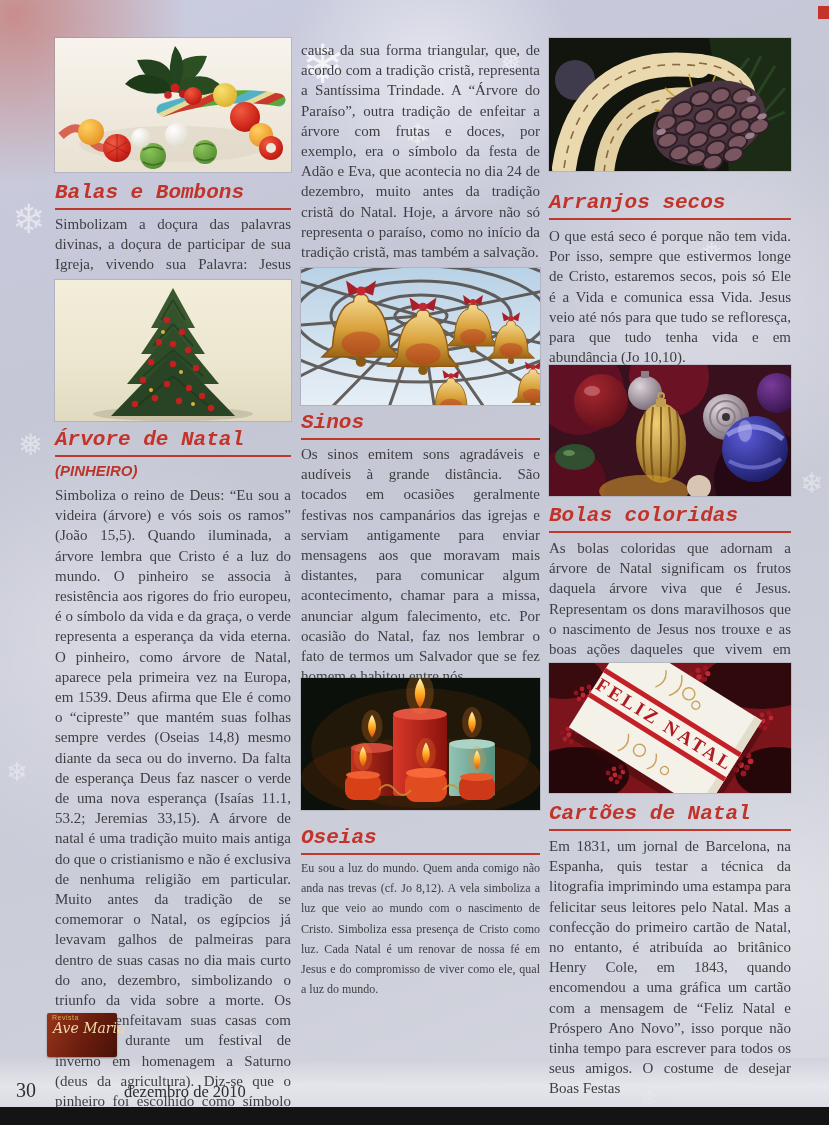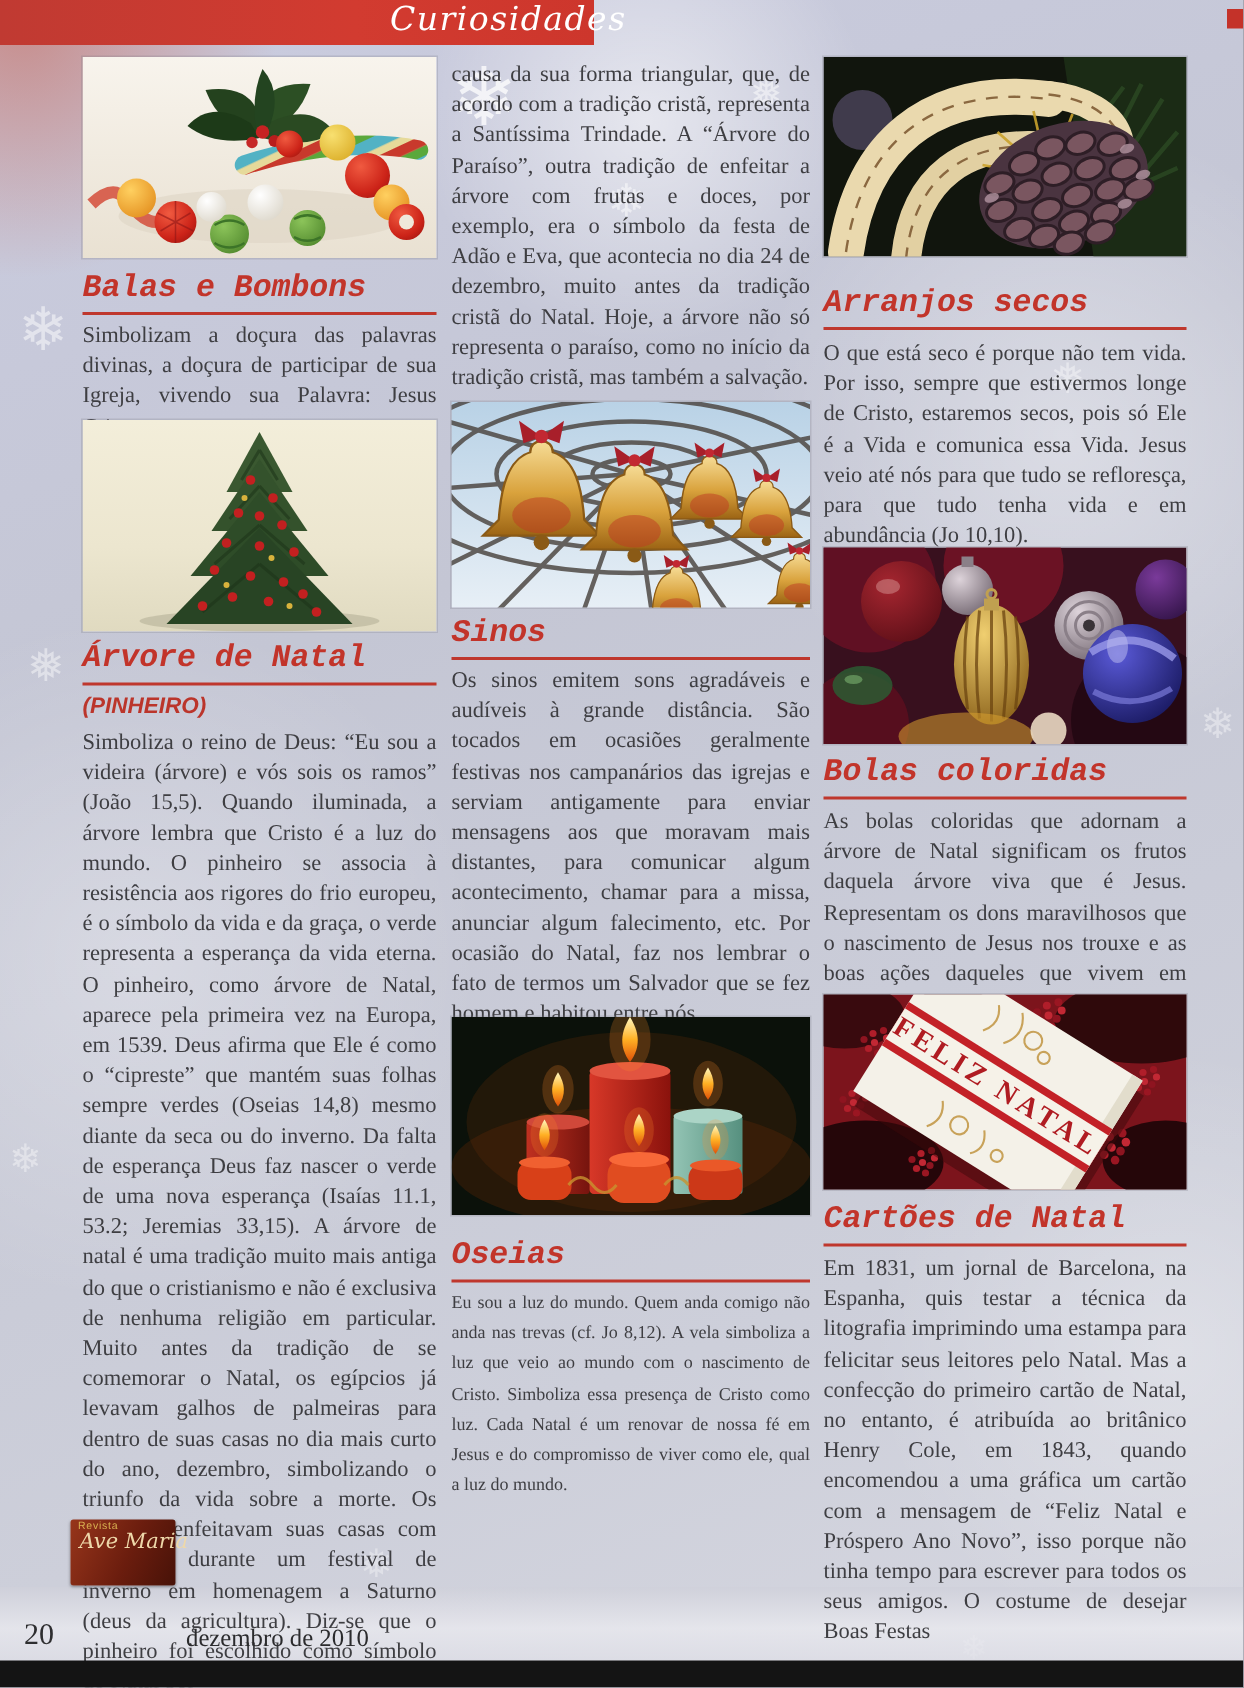--- a/index.html
+++ b/index.html
@@ -59,23 +59,20 @@
   <span class="flake" style="left:700px;top:240px;font-size:28px;opacity:.4">❅</span>
   <span class="flake" style="left:12px;top:200px;font-size:40px;opacity:.5">❄</span>
   <span class="flake" style="left:18px;top:430px;font-size:30px;opacity:.45">❅</span>
   <span class="flake" style="left:6px;top:760px;font-size:26px;opacity:.4">❄</span>
   <span class="flake" style="left:800px;top:470px;font-size:28px;opacity:.4">❄</span>
   <span class="flake" style="left:240px;top:1030px;font-size:26px;opacity:.35">❅</span>
   <span class="flake" style="left:640px;top:1088px;font-size:22px;opacity:.3">❄</span>
 
   <div class="footer-bg"></div>
 
-  <div class="header-bar">
-    <span class="header-title">Curiosidades</span>
-  </div>
   <div class="corner-mark"></div>
 
   <section class="col col1">
 
     <figure class="photo" style="top:0">
       <svg width="236" height="134" viewBox="0 0 236 134" role="img">
         <defs>
           <linearGradient id="cn-bg" x1="0" y1="0" x2="0" y2="1">
               <stop offset="0" stop-color="#f8f4ed"></stop>
               <stop offset="1" stop-color="#e9e1d2"></stop>
@@ -441,21 +438,21 @@
           <rect x="-82" y="-11" width="160" height="24" fill="#f6f2e8"></rect>
           <text x="-2" y="7" text-anchor="middle" font-family="Liberation Serif, serif" font-size="19" font-weight="bold" letter-spacing="3" fill="#b01c22">FELIZ NATAL</text>
         </g>
       </svg>
     </figure>
 
     <h2 class="sec" style="top:764px">Cartões de Natal</h2>
     <p class="body" style="top:798px">Em 1831, um jornal de Barcelona, na Espanha, quis testar a técnica da litografia imprimindo uma estampa para felicitar seus leitores pelo Natal. Mas a confecção do primeiro cartão de Natal, no entanto, é atribuída ao britânico Henry Cole, em 1843, quando encomendou a uma gráfica um cartão com a mensagem de “Feliz Natal e Próspero Ano Novo”, isso porque não tinha tempo para escrever para todos os seus amigos. O costume de desejar Boas Festas</p>
   </section>
 
-  <div class="pageno">20</div>
+  <div class="pageno">30</div>
   <div class="logo">
     <span class="rev">Revista</span>
     <span class="script">Ave Maria</span>
   </div>
   <div class="date">dezembro de 2010</div>
   <div class="site">www.avemaria.com.br/revista</div>
   <div class="bottom-bar"></div>
 </div>
 
 </body></html>

